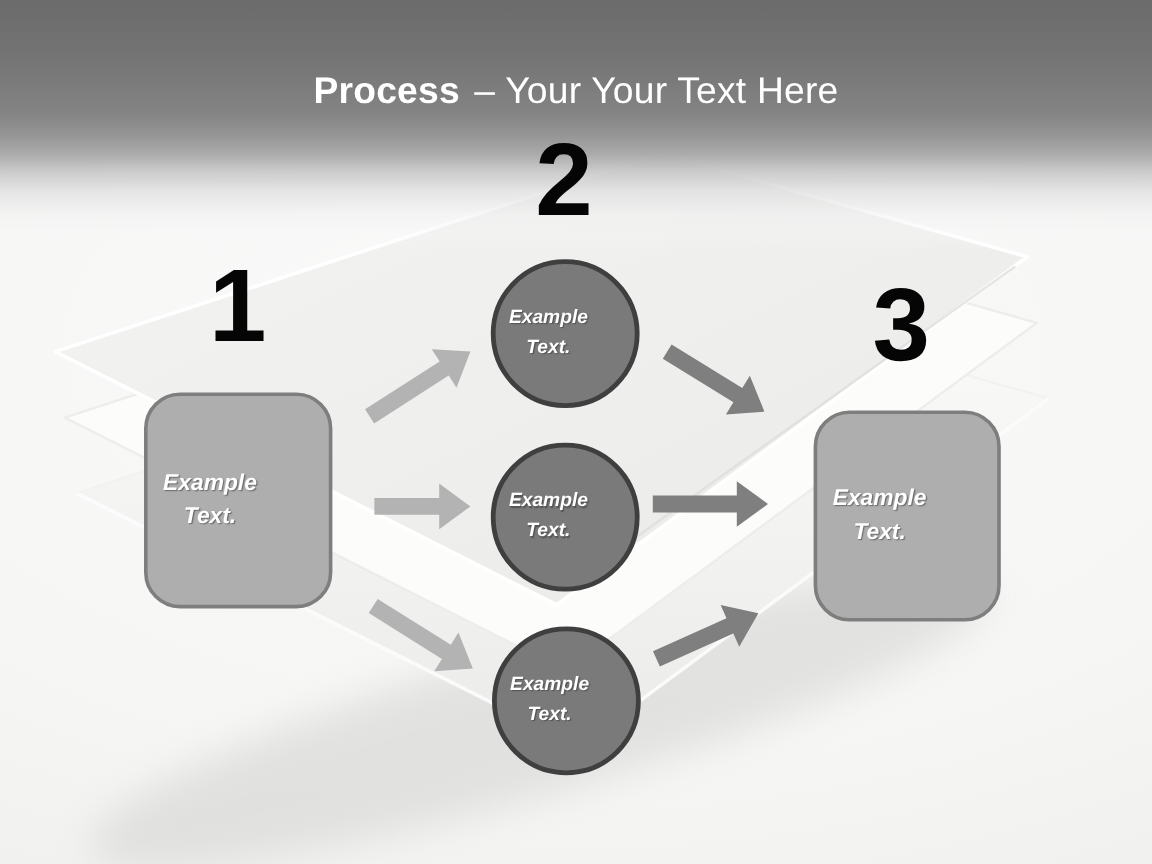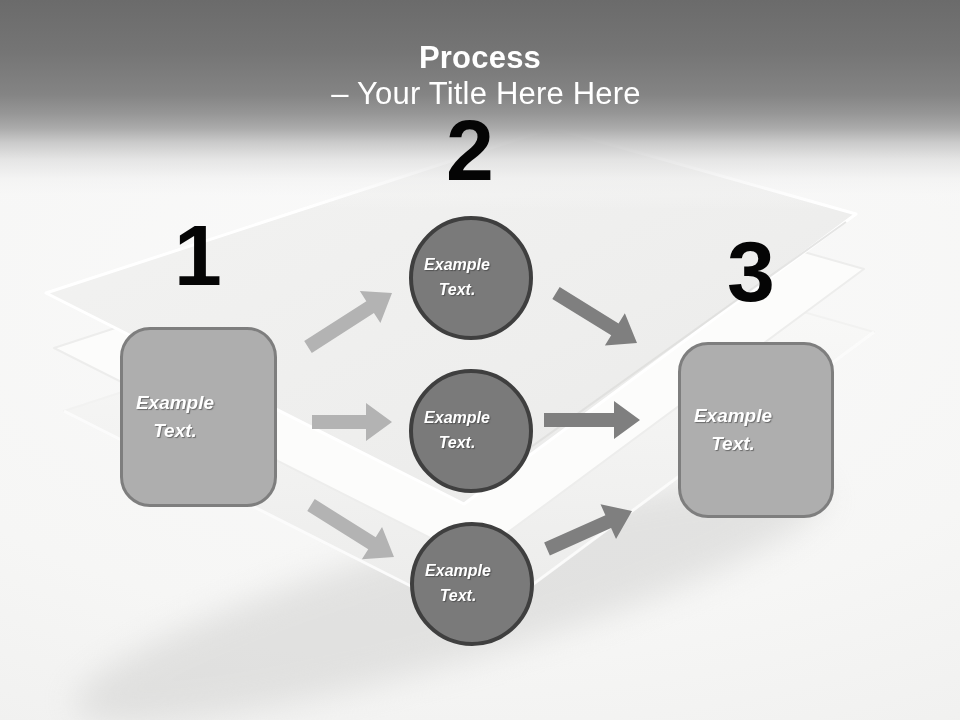--- a/index.html
+++ b/index.html
@@ -20,21 +20,21 @@
       rgba(168,168,168,0.97) 61%,
       rgba(197,197,197,0.88) 68%,
       rgba(222,222,222,0.72) 76%,
       rgba(240,240,240,0.50) 85%,
       rgba(248,248,248,0.25) 93%,
       rgba(250,250,250,0) 100%);
   }
   .title{
     position:absolute;left:0;top:46px;width:960px;height:60px;
     display:flex;align-items:center;justify-content:center;
-    color:var(--title-text);font-size:31px;letter-spacing:.2px;white-space:nowrap;flex-direction:column;
+    color:var(--title-text);font-size:31px;letter-spacing:.2px;white-space:nowrap;
   }
   .title .emph{font-weight:700;}
   .title .rest{font-weight:400;margin-left:12px;}
   .step-number{
     position:absolute;width:120px;height:94px;
     display:flex;align-items:center;justify-content:center;
     font-size:86px;font-weight:700;color:var(--number-text);line-height:1;
   }
   .num1{left:138px;top:208px;}
   .num2{left:410px;top:103px;}
@@ -90,21 +90,21 @@
     <path d="M46,293 L552,128 L856,214 L464,504 Z" fill="url(#coverGrad)" stroke="#ffffff" stroke-width="3" stroke-linejoin="round"></path>
     <path d="M846,222 L468,492" fill="none" stroke="#dcdcdb" stroke-width="2" opacity="0.75"></path>
     <path d="M64,411 L482,622" fill="none" stroke="#ffffff" stroke-width="3" opacity="0.7"></path>
     <path d="M874,332 L482,622" fill="none" stroke="#fdfdfc" stroke-width="3" opacity="0.8"></path>
   </svg>
 
   <div class="header-fog"></div>
 
   <div class="title">
     <span class="emph">Process</span>
-    <span class="rest">– Your Title Here Here</span>
+    <span class="rest">– Your Your Text Here</span>
   </div>
 
   <div class="step-number num1">1</div>
   <div class="step-number num2">2</div>
   <div class="step-number num3">3</div>
 
   <svg id="arrow-layer" class="layer" viewBox="0 0 960 720">
       <polygon points="0,-7 73.85990186255944,-7 73.85990186255944,-19 99.85990186255944,0 73.85990186255944,19 73.85990186255944,7 0,7" fill="#b3b3b3" transform="translate(308 347) rotate(-32.7352262721076)"></polygon>
       <polygon points="0,-7 54,-7 54,-19 80,0 54,19 54,7 0,7" fill="#b3b3b3" transform="translate(312 422) rotate(0)"></polygon>
       <polygon points="0,-7 71.9438614717635,-7 71.9438614717635,-19 97.9438614717635,0 71.9438614717635,19 71.9438614717635,7 0,7" fill="#b3b3b3" transform="translate(311 505) rotate(32.06739160326048)"></polygon>

